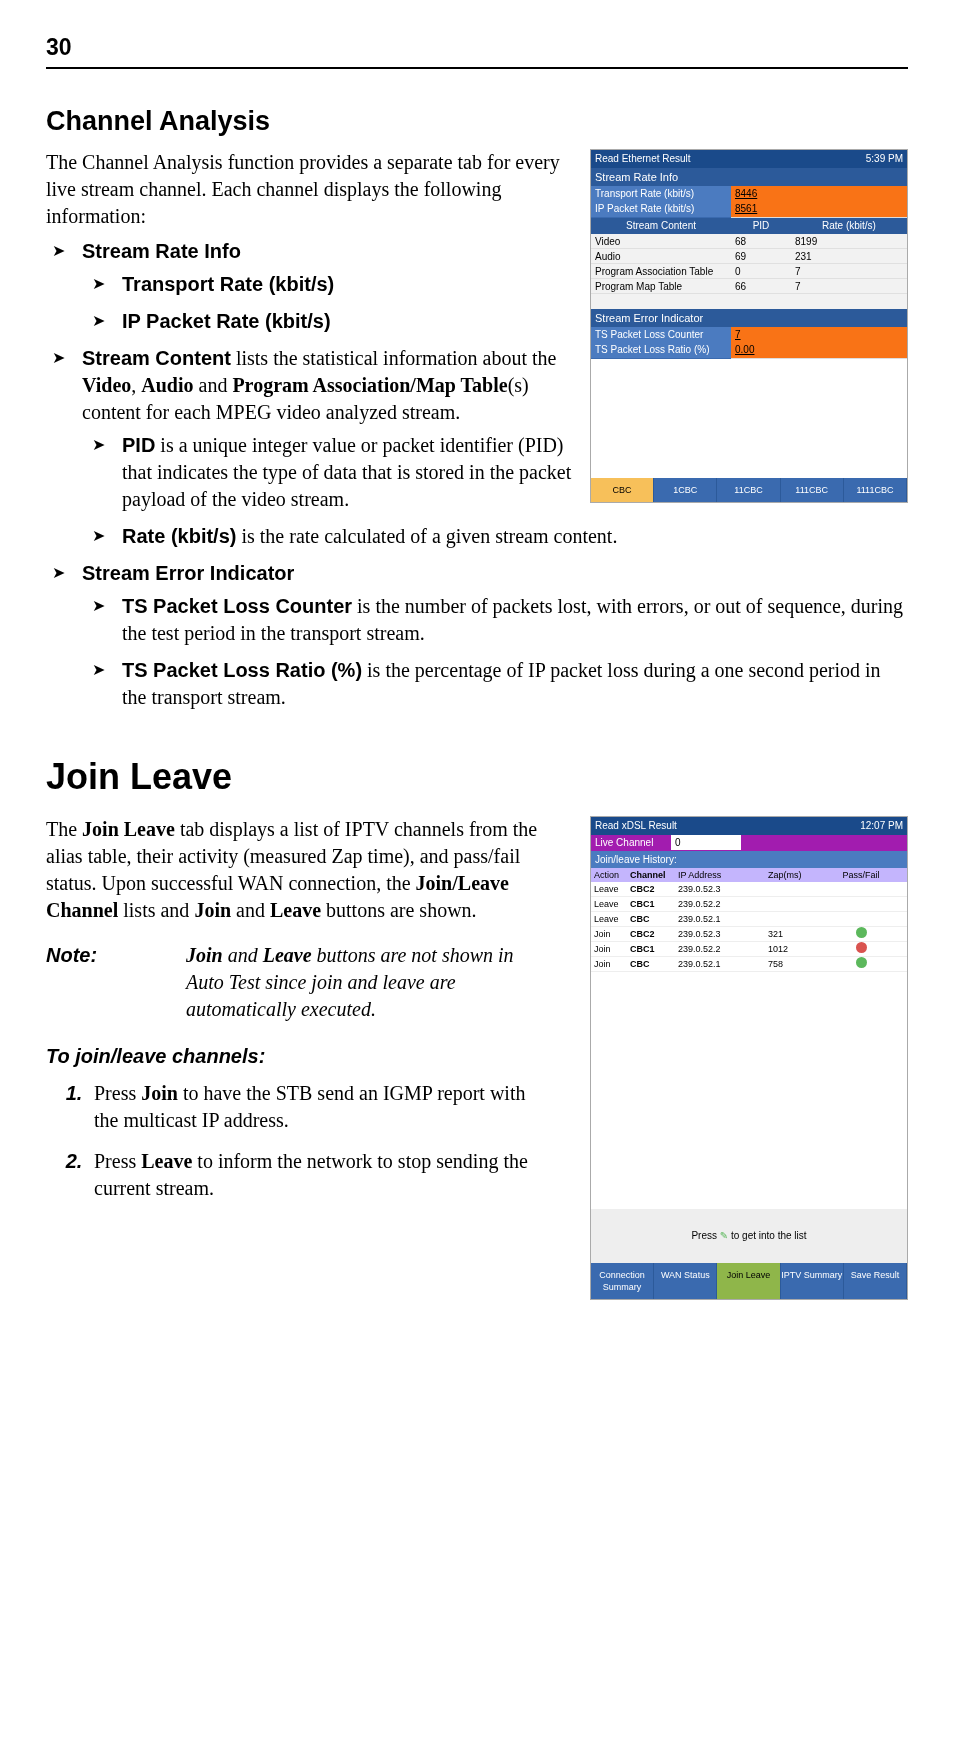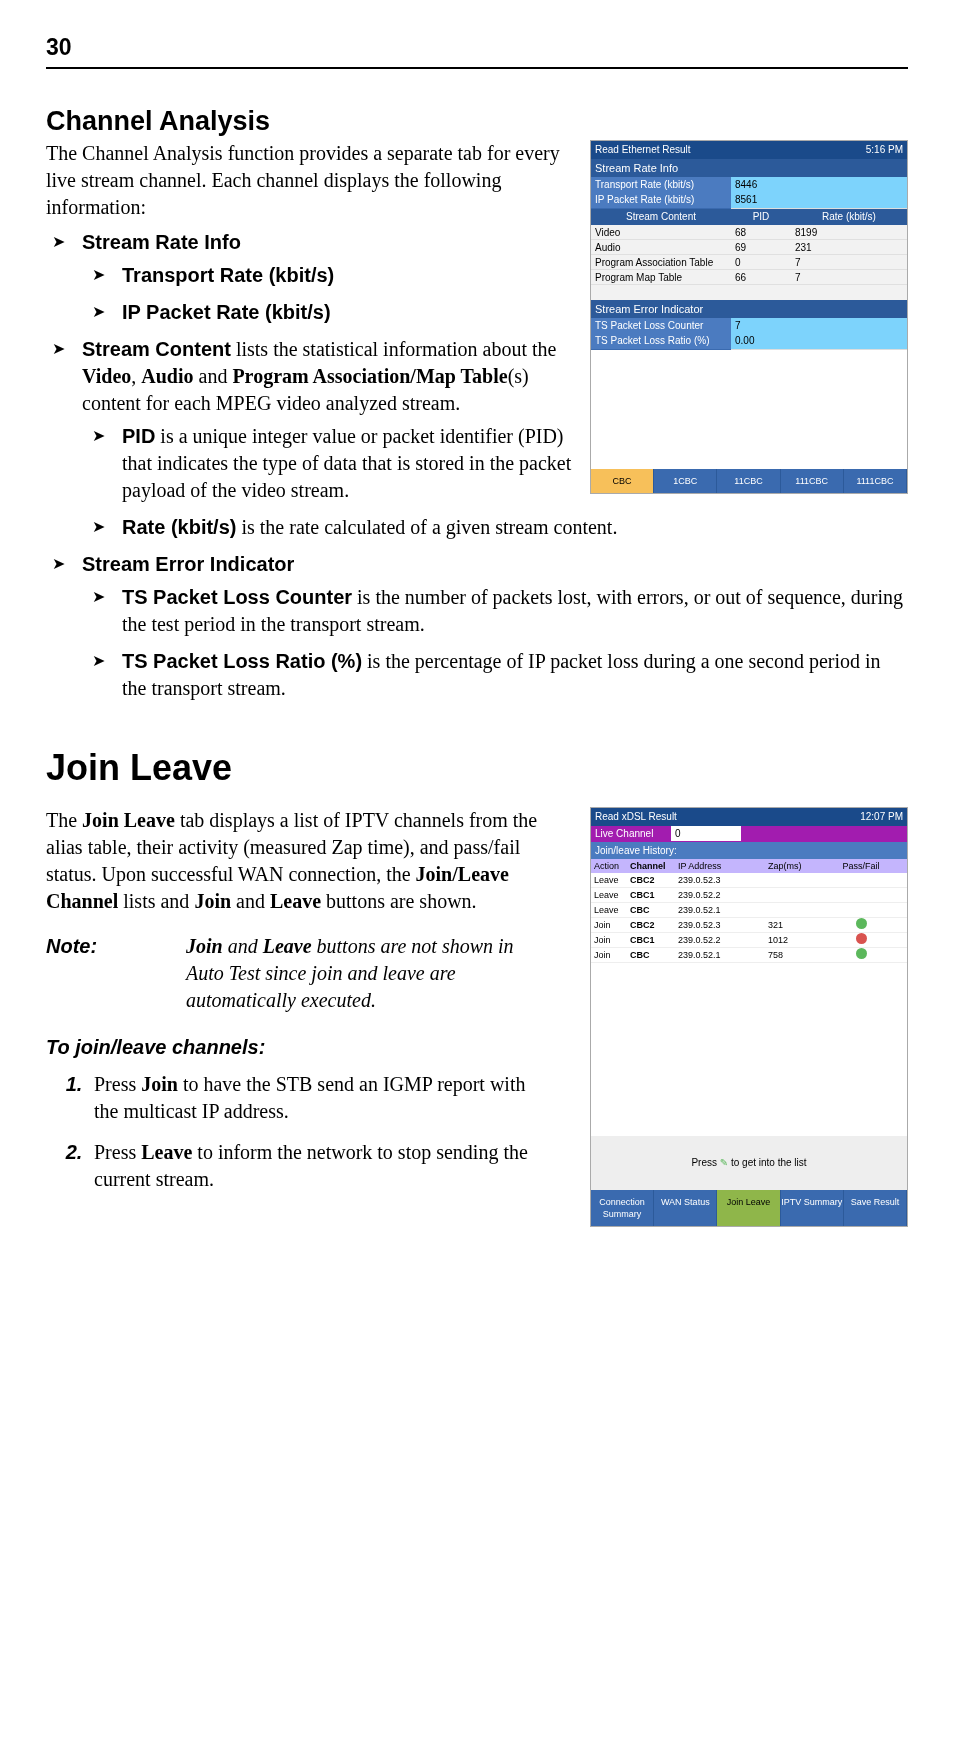--- a/index.html
+++ b/index.html
@@ -30,21 +30,21 @@
   }
   .header-page {
     font-family: Arial, Helvetica, sans-serif;
     font-weight: 900;
     font-size: 23px;
   }
   h2.section {
     font-family: Arial, Helvetica, sans-serif;
     font-weight: 900;
     font-size: 27px;
-    margin-bottom: 1px;
+    margin-bottom: 10px;
   }
   h1.big-section {
     font-family: Arial, Helvetica, sans-serif;
     font-weight: 900;
     font-size: 36px;
     margin-top: 32px;
     margin-bottom: 14px;
   }
   p.body { margin-bottom: 8px; }
   .float-img {
@@ -72,21 +72,21 @@
     font-size: 11px;
     padding: 2px 4px;
   }
   .dev-row {
     display: flex;
     font-size: 10px;
     height: 15px;
     align-items: center;
   }
   .dev-row .lab { flex: 0 0 140px; padding: 1px 4px; color: #fff; background: #4b7bc0; border-bottom:1px solid #3a6aaf;}
-  .dev-row .val { flex: 1; padding: 1px 4px; color: #000; background: #7dd3fc; border-bottom:1px solid #ddd;}
+  .dev-row .val { flex: 1; padding: 1px 4px; color: #000; background: #f97316; border-bottom:1px solid #ddd;text-decoration:underline;}
   .stream-head {
     display: flex; background: #2c5a9a; color:#fff; font-size:10px; padding:1px 0; text-align:center;
   }
   .stream-head .c1 { flex:0 0 140px; padding:1px 4px;}
   .stream-head .c2 { flex:0 0 60px; padding:1px 4px;}
   .stream-head .c3 { flex:1; padding:1px 4px;}
   .stream-row { display:flex; color:#000; background:#f2f2f2; font-size:10px; height:15px; align-items:center; border-bottom:1px solid #e0e0e0;}
   .stream-row .c1 { flex:0 0 140px; padding:1px 4px;}
   .stream-row .c2 { flex:0 0 60px; padding:1px 4px;}
   .stream-row .c3 { flex:1; padding:1px 4px;}
@@ -152,21 +152,21 @@
 
 <div class="header-row">
   <div class="header-page">30</div>
 </div>
 
 <h2 class="section">Channel Analysis</h2>
 
 <div class="float-img device">
   <div class="dev-top">
     <span>Read Ethernet Result</span>
-    <span>5:16 PM</span>
+    <span>5:39 PM</span>
   </div>
   <div class="dev-section-hdr">Stream Rate Info</div>
   <div class="dev-row">
     <div class="lab">Transport Rate (kbit/s)</div>
     <div class="val">8446</div>
   </div>
   <div class="dev-row">
     <div class="lab">IP Packet Rate (kbit/s)</div>
     <div class="val">8561</div>
   </div>
@@ -240,21 +240,21 @@
       <li><span class="li-lead">TS Packet Loss Counter</span><span> is the number of packets lost, with errors, or out of sequence, during the test period in the transport stream.</span></li>
       <li><span class="li-lead">TS Packet Loss Ratio (%)</span><span> is the percentage of IP packet loss during a one second period in the transport stream.</span></li>
     </ul>
   </li>
 </ul>
 
 <div style="clear:both"></div>
 
 <h1 class="big-section">Join Leave</h1>
 
-<div class="float-img device" style="height:420px; position:relative;">
+<div class="float-img device" style="height:484px; position:relative;">
   <div class="dev-top">
     <span>Read xDSL Result</span>
     <span>12:07 PM</span>
   </div>
   <div class="dev2-live">
     <div class="lbl">Live Channel</div>
     <div class="box">0</div>
   </div>
   <div class="dev2-hdr">Join/leave History:</div>
   <div class="dev2-thead">

